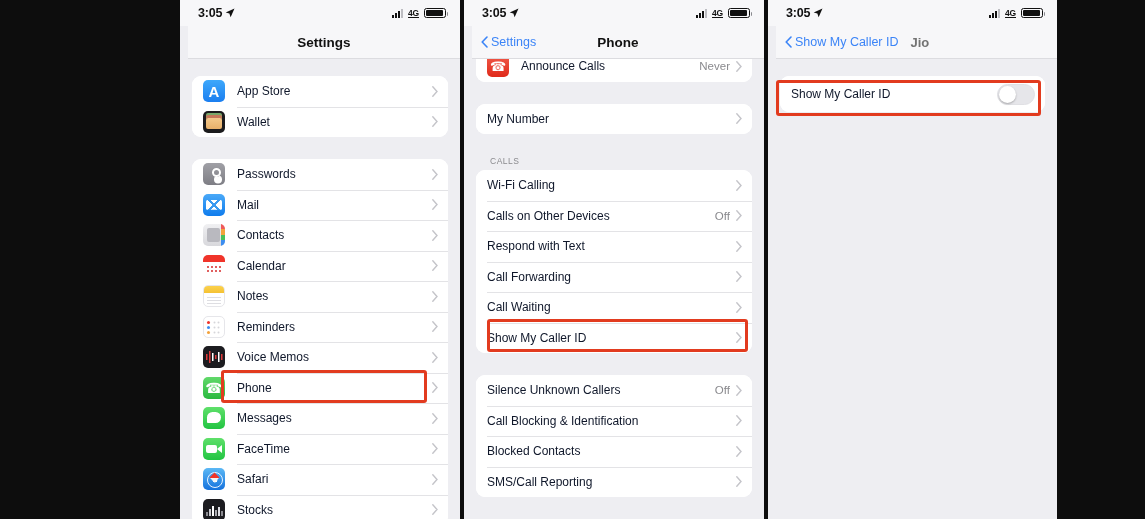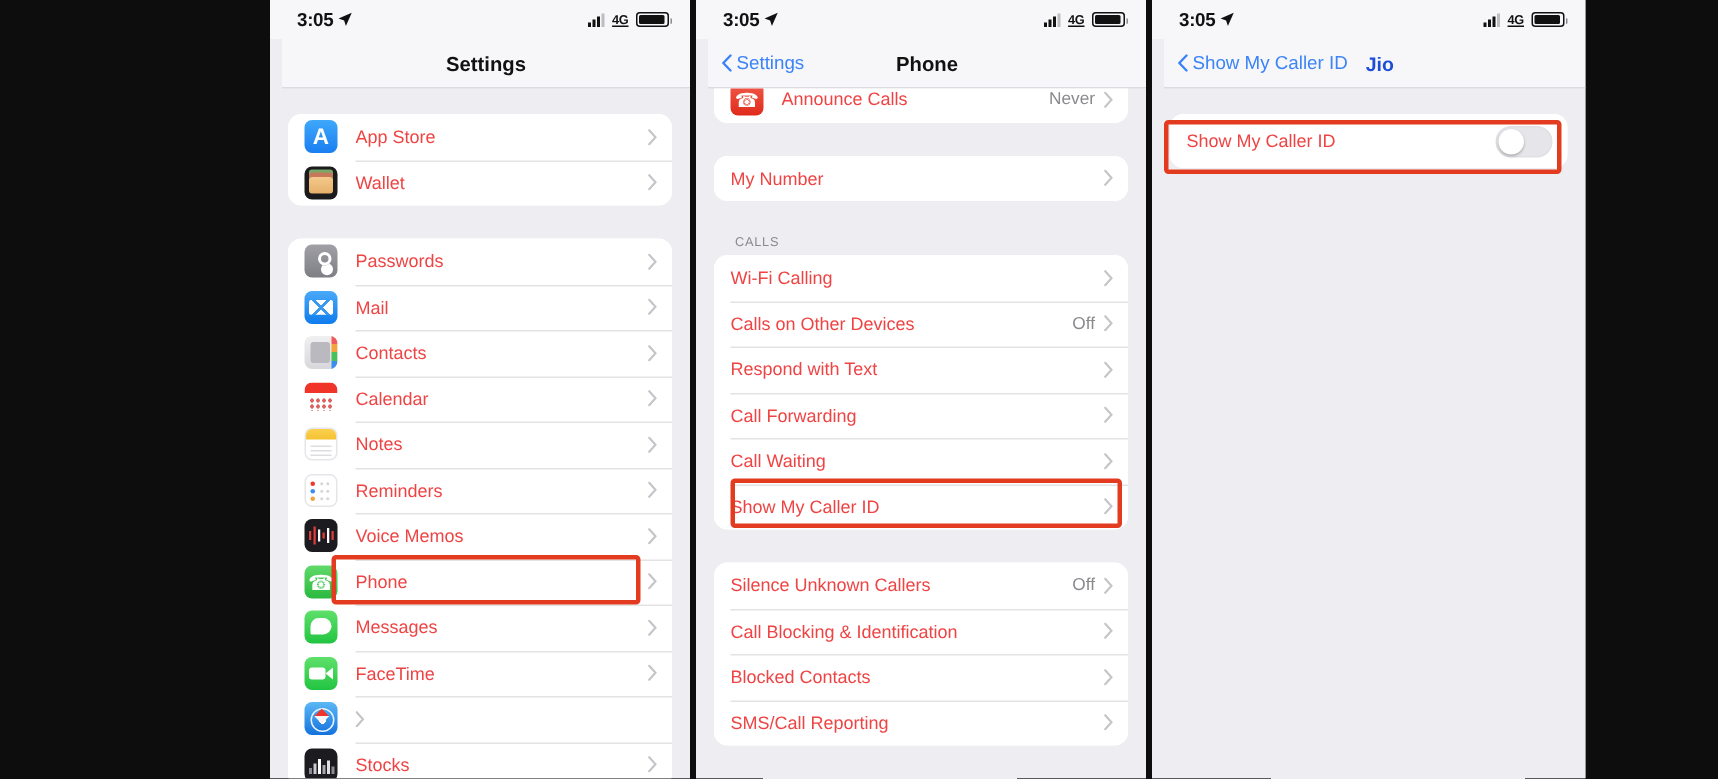--- a/index.html
+++ b/index.html
@@ -79,21 +79,21 @@
     padding-left: 9px; position: relative; z-index: 2;
     color: #3b84f7; font-size: 12.5px;
   }
   .chev-back {
     width: 7px; height: 12px; display: block;
   }
   .nav-inline {
     display: flex; align-items: center; gap: 12px;
     padding-left: 9px; width: 100%;
   }
-  .nav-inline .ttl { font-size: 13px; font-weight: bold; color: #1d4ed8; }
+  .nav-inline .ttl { font-size: 13px; font-weight: bold; color: #737373; }
 
   
   .scroll { height: 460px; overflow: hidden; background: #eeeef2; }
 
   .group {
     background: #fff;
     border-radius: 9px;
     margin: 0 12px;
     overflow: hidden;
   }
@@ -118,21 +118,21 @@
     height: 1px; background: #e3e3e6;
   }
   .row.norow-icon + .row.norow-icon::before { left: 11px; }
 
   .appicon {
     width: 22px; height: 22px; border-radius: 5px;
     margin-right: 12px; flex: none;
     position: relative; overflow: hidden;
   }
   .rlabel {
-    flex: 1; font-size: 12px; color: #ef4444;
+    flex: 1; font-size: 12px; color: #0f172a;
     white-space: nowrap; overflow: hidden;
   }
   .rvalue { font-size: 11.5px; color: #8a8a8e; margin-right: 6px; }
   .chev {
     width: 6px; height: 11px; flex: none; display: block;
   }
 
   
   .hl {
     position: absolute;
@@ -419,20 +419,21 @@
         </div>
         <div class="row">
           <span class="appicon ic-ft"></span>
           <span class="rlabel">FaceTime</span>
           <svg class="chev" viewBox="0 0 6 11">
               <path d="M0.8 0.8 L5 5.5 L0.8 10.2" stroke="#c4c4c9" stroke-width="1.4" fill="none" stroke-linecap="round"></path>
             </svg>
         </div>
         <div class="row">
           <span class="appicon ic-safari"></span>
+          <span class="rlabel">Safari</span>
           <svg class="chev" viewBox="0 0 6 11">
               <path d="M0.8 0.8 L5 5.5 L0.8 10.2" stroke="#c4c4c9" stroke-width="1.4" fill="none" stroke-linecap="round"></path>
             </svg>
         </div>
         <div class="row">
           <span class="appicon ic-stocks"></span>
           <span class="rlabel">Stocks</span>
           <svg class="chev" viewBox="0 0 6 11">
               <path d="M0.8 0.8 L5 5.5 L0.8 10.2" stroke="#c4c4c9" stroke-width="1.4" fill="none" stroke-linecap="round"></path>
             </svg>

